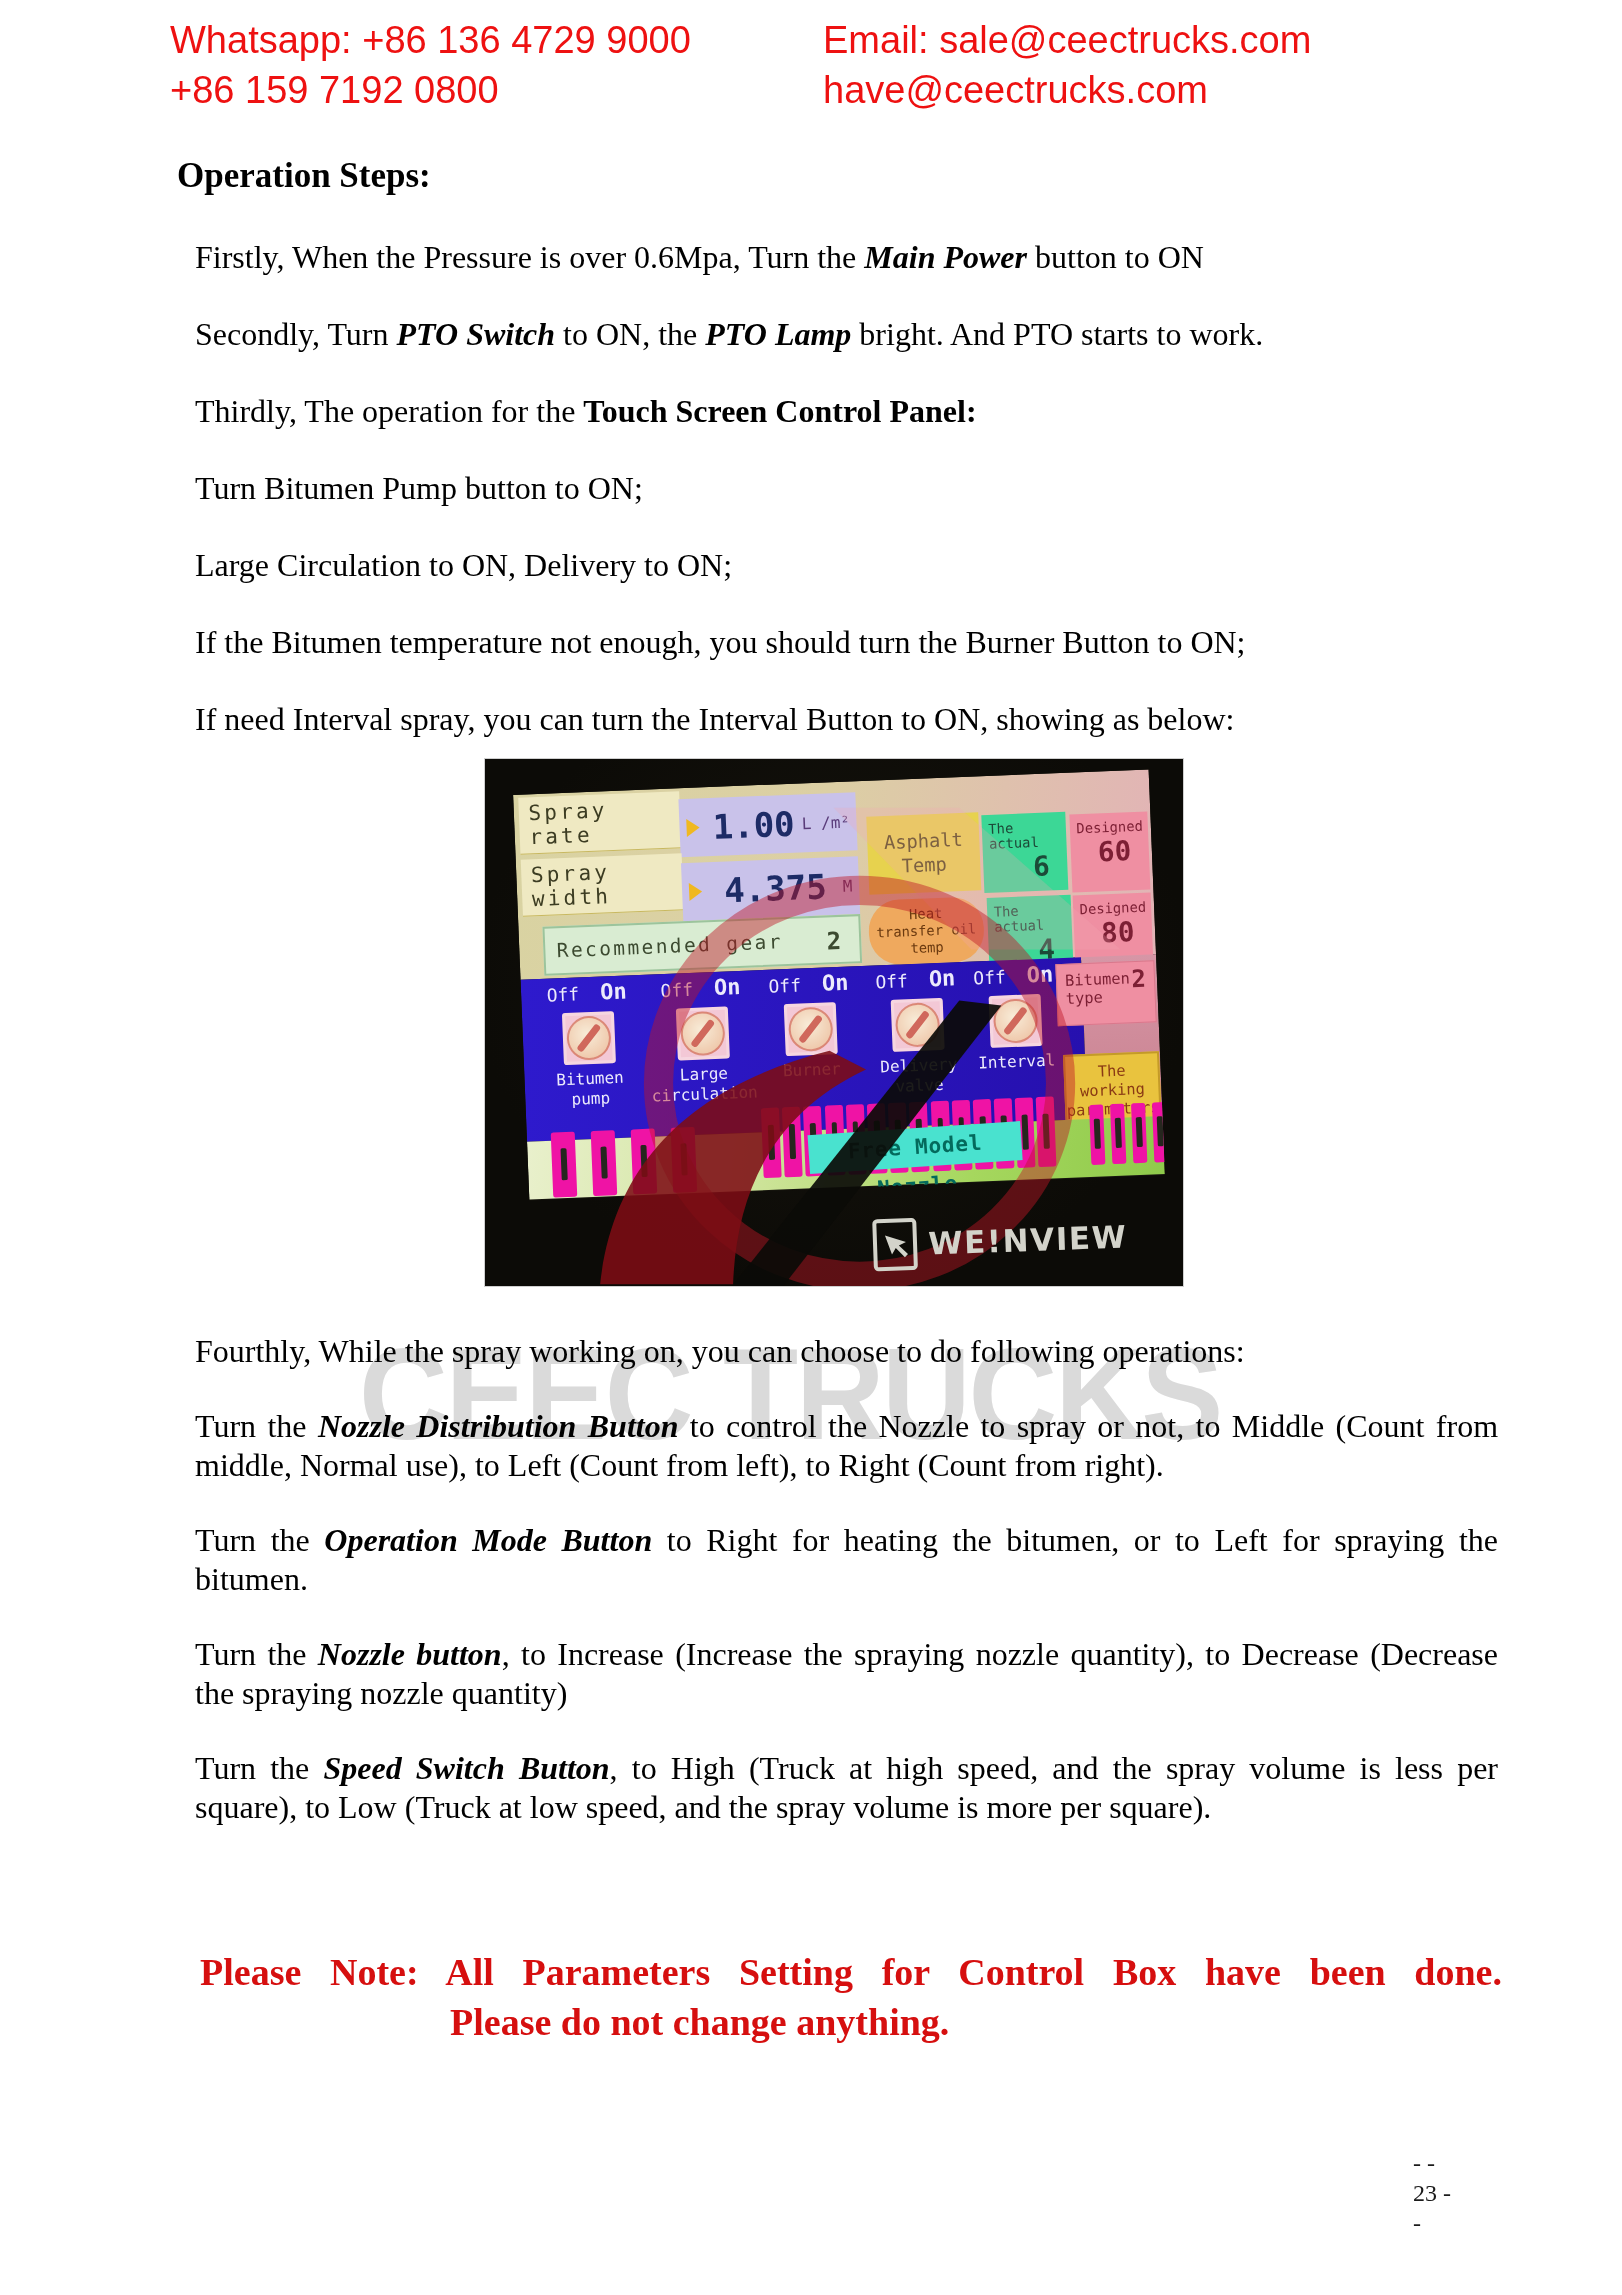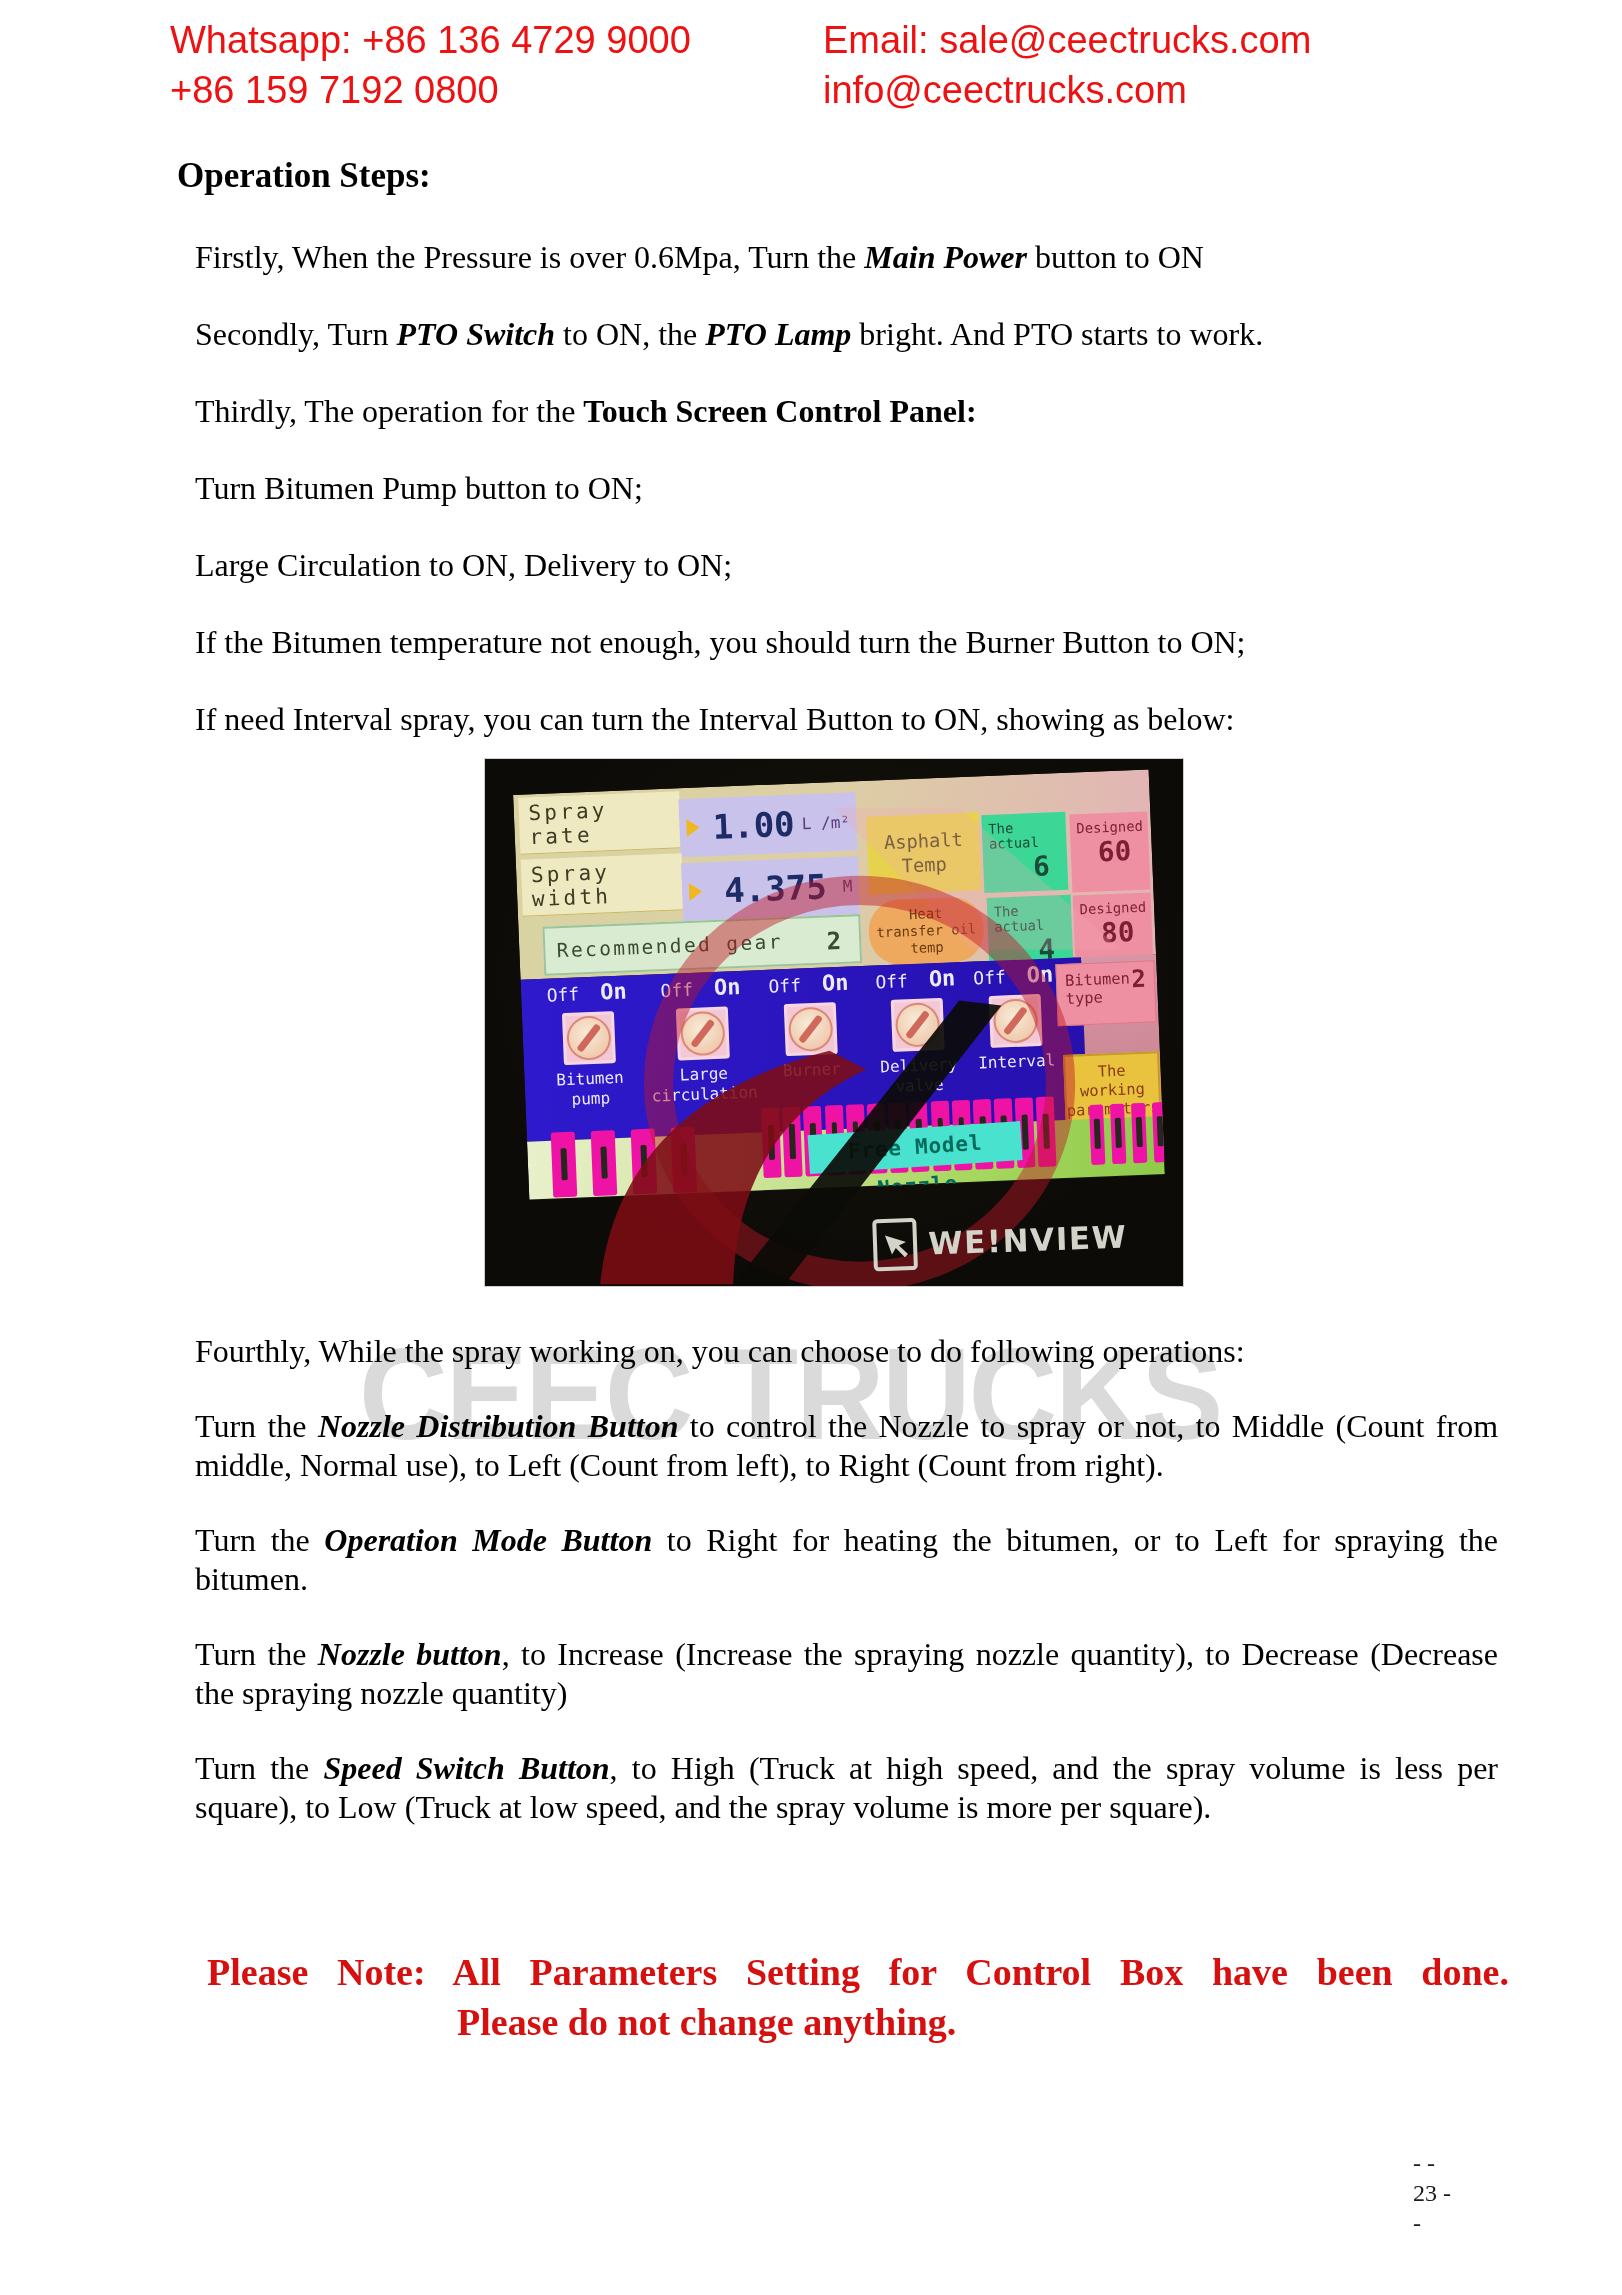--- a/index.html
+++ b/index.html
@@ -18,21 +18,21 @@
   .paras-bottom{top:1332px;}
   .paras-top p.para{margin:0 0 38px 0;}
   .paras-bottom p.para{margin:0 0 36px 0;}
   p.para.just{text-align:justify;}
   .seg-b{font-weight:bold;}
   .seg-bi{font-weight:bold;font-style:italic;}
 
   .watermark{position:absolute;left:359px;top:1330px;font-family:"Liberation Sans",sans-serif;font-weight:bold;
     font-size:123px;line-height:130px;letter-spacing:-2.4px;color:#dadada;white-space:nowrap;z-index:1;transform:scaleY(1.05);}
 
-  .note{position:absolute;left:207px;top:1947px;width:1302px;font-family:"Liberation Serif",serif;
+  .note{position:absolute;left:200px;top:1947px;width:1302px;font-family:"Liberation Serif",serif;
     font-weight:bold;font-size:38px;line-height:50px;color:#d60f0f;z-index:2;}
   .note .n1{text-align:justify;text-align-last:justify;-moz-text-align-last:justify;}
   .note .n2{padding-left:250px;}
 
   .pgnum{position:absolute;left:1413px;top:2148px;font-family:"Liberation Serif",serif;font-size:24px;line-height:30px;color:#1a1a1a;z-index:2;}
 
   
   .photo{position:absolute;left:484px;top:758px;width:698px;height:527px;border:1.6px solid #cfcfcf;
     background:radial-gradient(ellipse at 50% 42%,#24201665 0%,#0c0b07 72%),#0d0c08;overflow:hidden;z-index:2;}
   .screen{position:absolute;left:36px;top:23px;width:636px;height:406px;transform:rotate(-2.3deg);background:#16150e;overflow:hidden;}
@@ -110,21 +110,21 @@
 <body>
 
 <div class="page">
 
   <div class="hdr hdr-wa">
     <div>Whatsapp: +86 136 4729 9000</div>
     <div>+86 159 7192 0800</div>
   </div>
   <div class="hdr hdr-em">
     <div>Email: sale@ceectrucks.com</div>
-    <div>info@ceectrucks.com</div>
+    <div>have@ceectrucks.com</div>
   </div>
 
   <div class="title">Operation Steps:</div>
 
   <div class="paras paras-top">
       <p class="para"><span>Firstly, When the Pressure is over 0.6Mpa, Turn the </span><span class="seg-bi">Main Power</span><span> button to ON</span></p>
       <p class="para"><span>Secondly, Turn </span><span class="seg-bi">PTO Switch</span><span> to ON, the </span><span class="seg-bi">PTO Lamp</span><span> bright. And PTO starts to work.</span></p>
       <p class="para"><span>Thirdly, The operation for the </span><span class="seg-b">Touch Screen Control Panel:</span></p>
       <p class="para"><span>Turn Bitumen Pump button to ON;</span></p>
       <p class="para"><span>Large Circulation to ON, Delivery to ON;</span></p>

